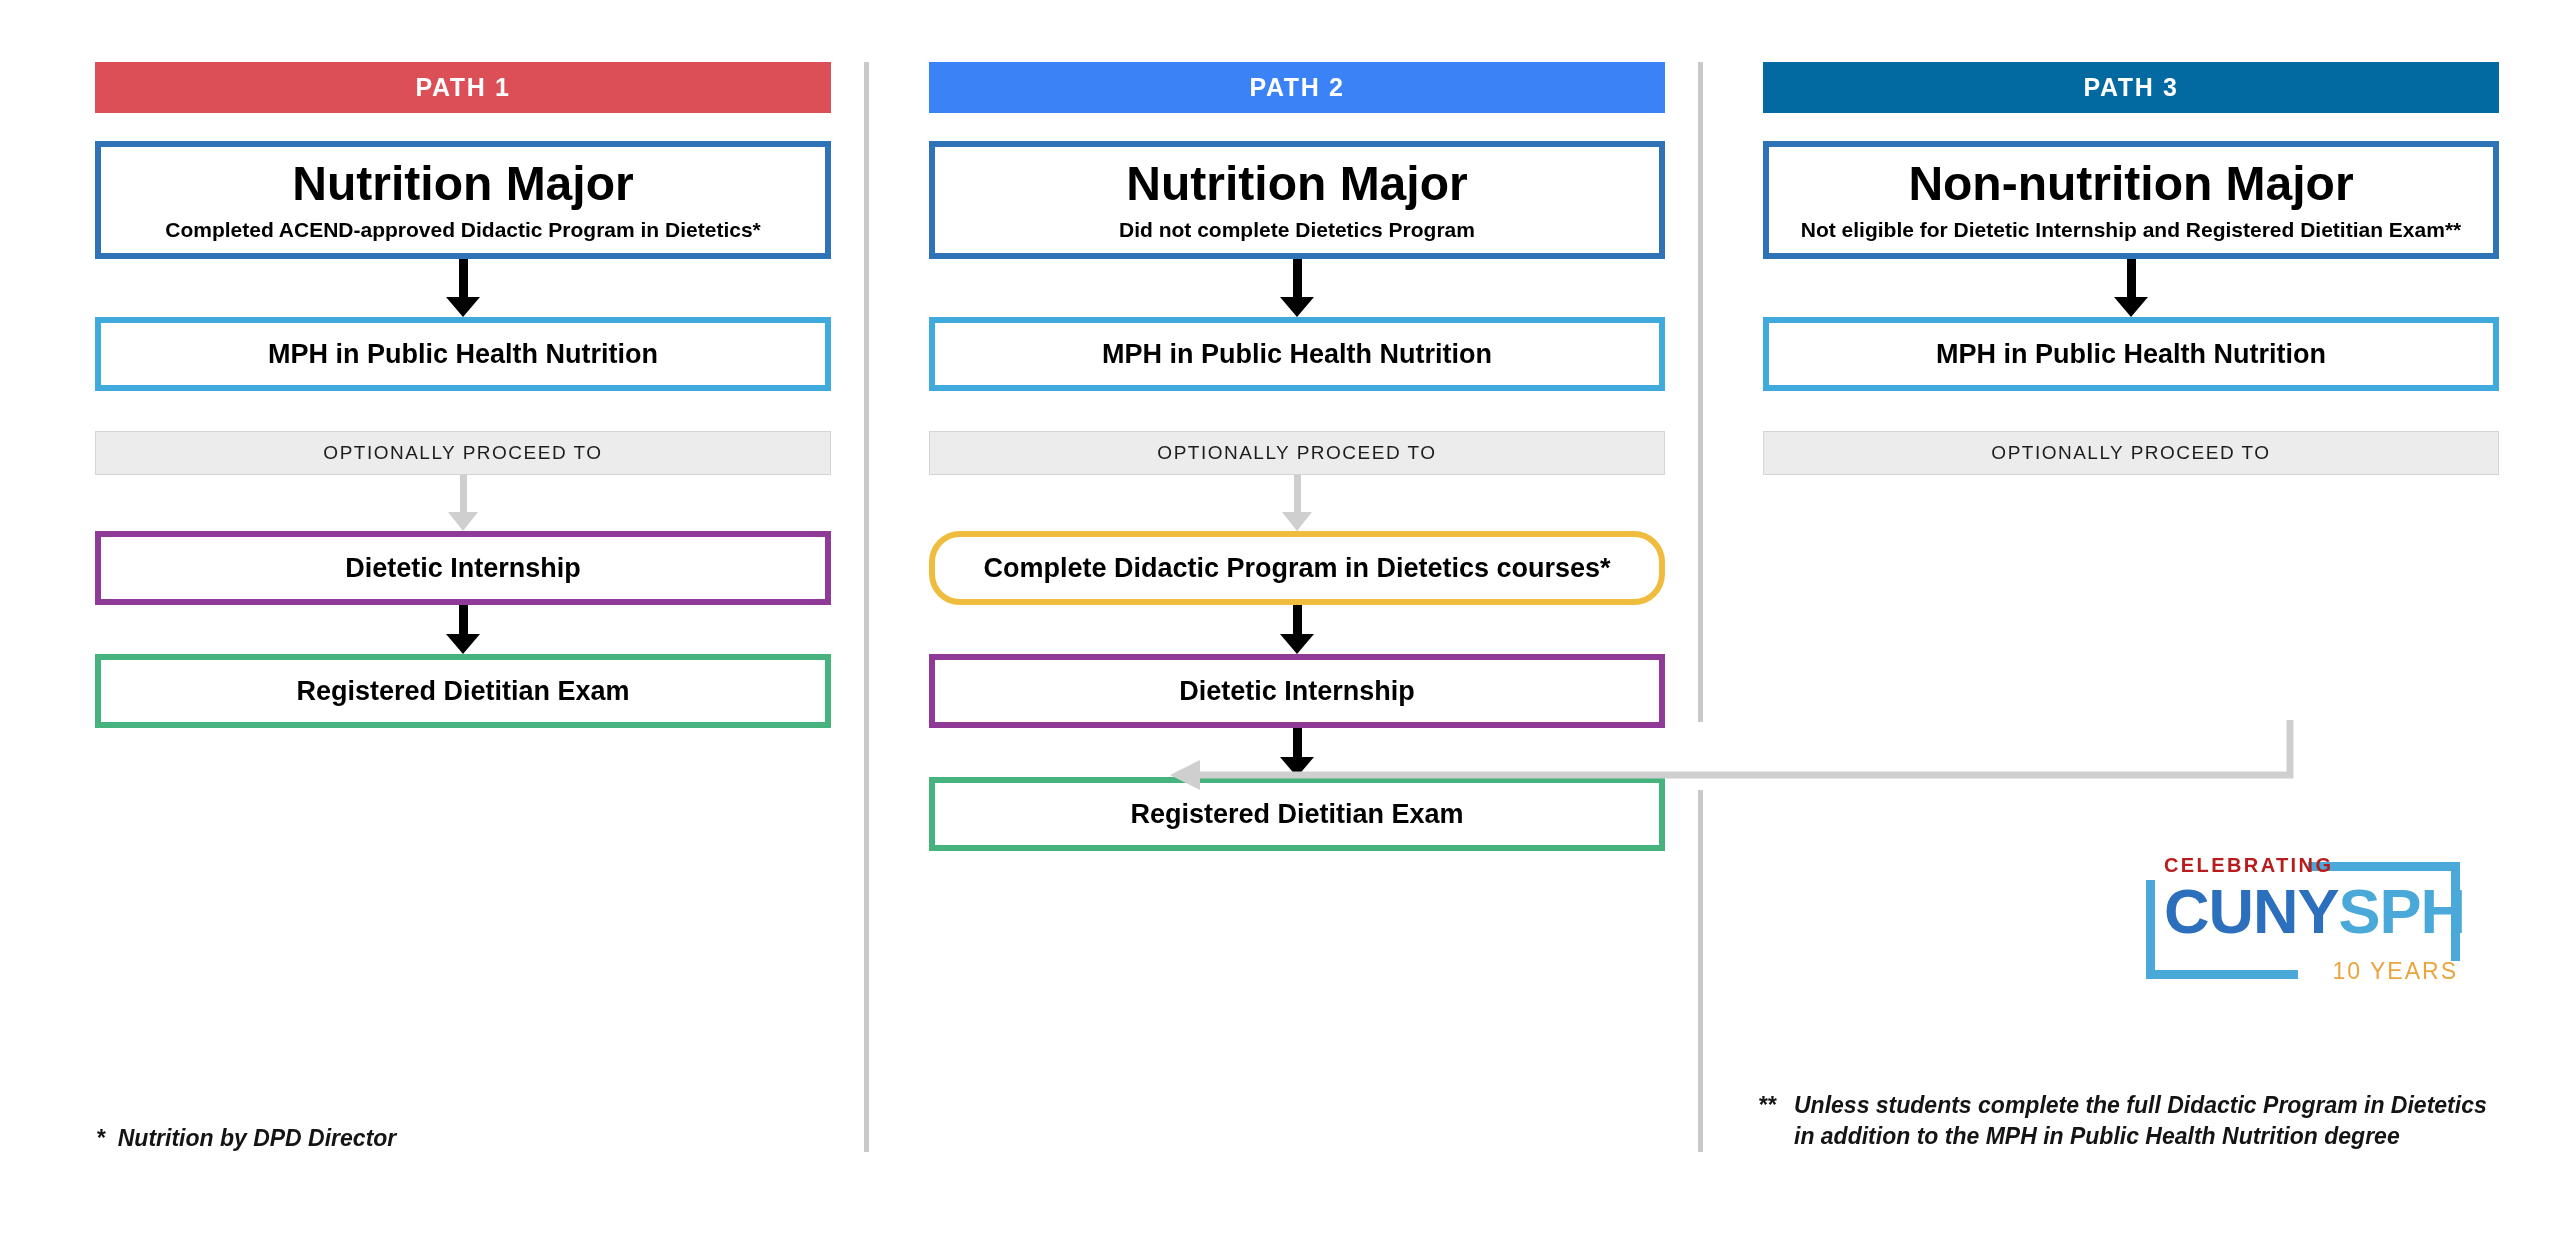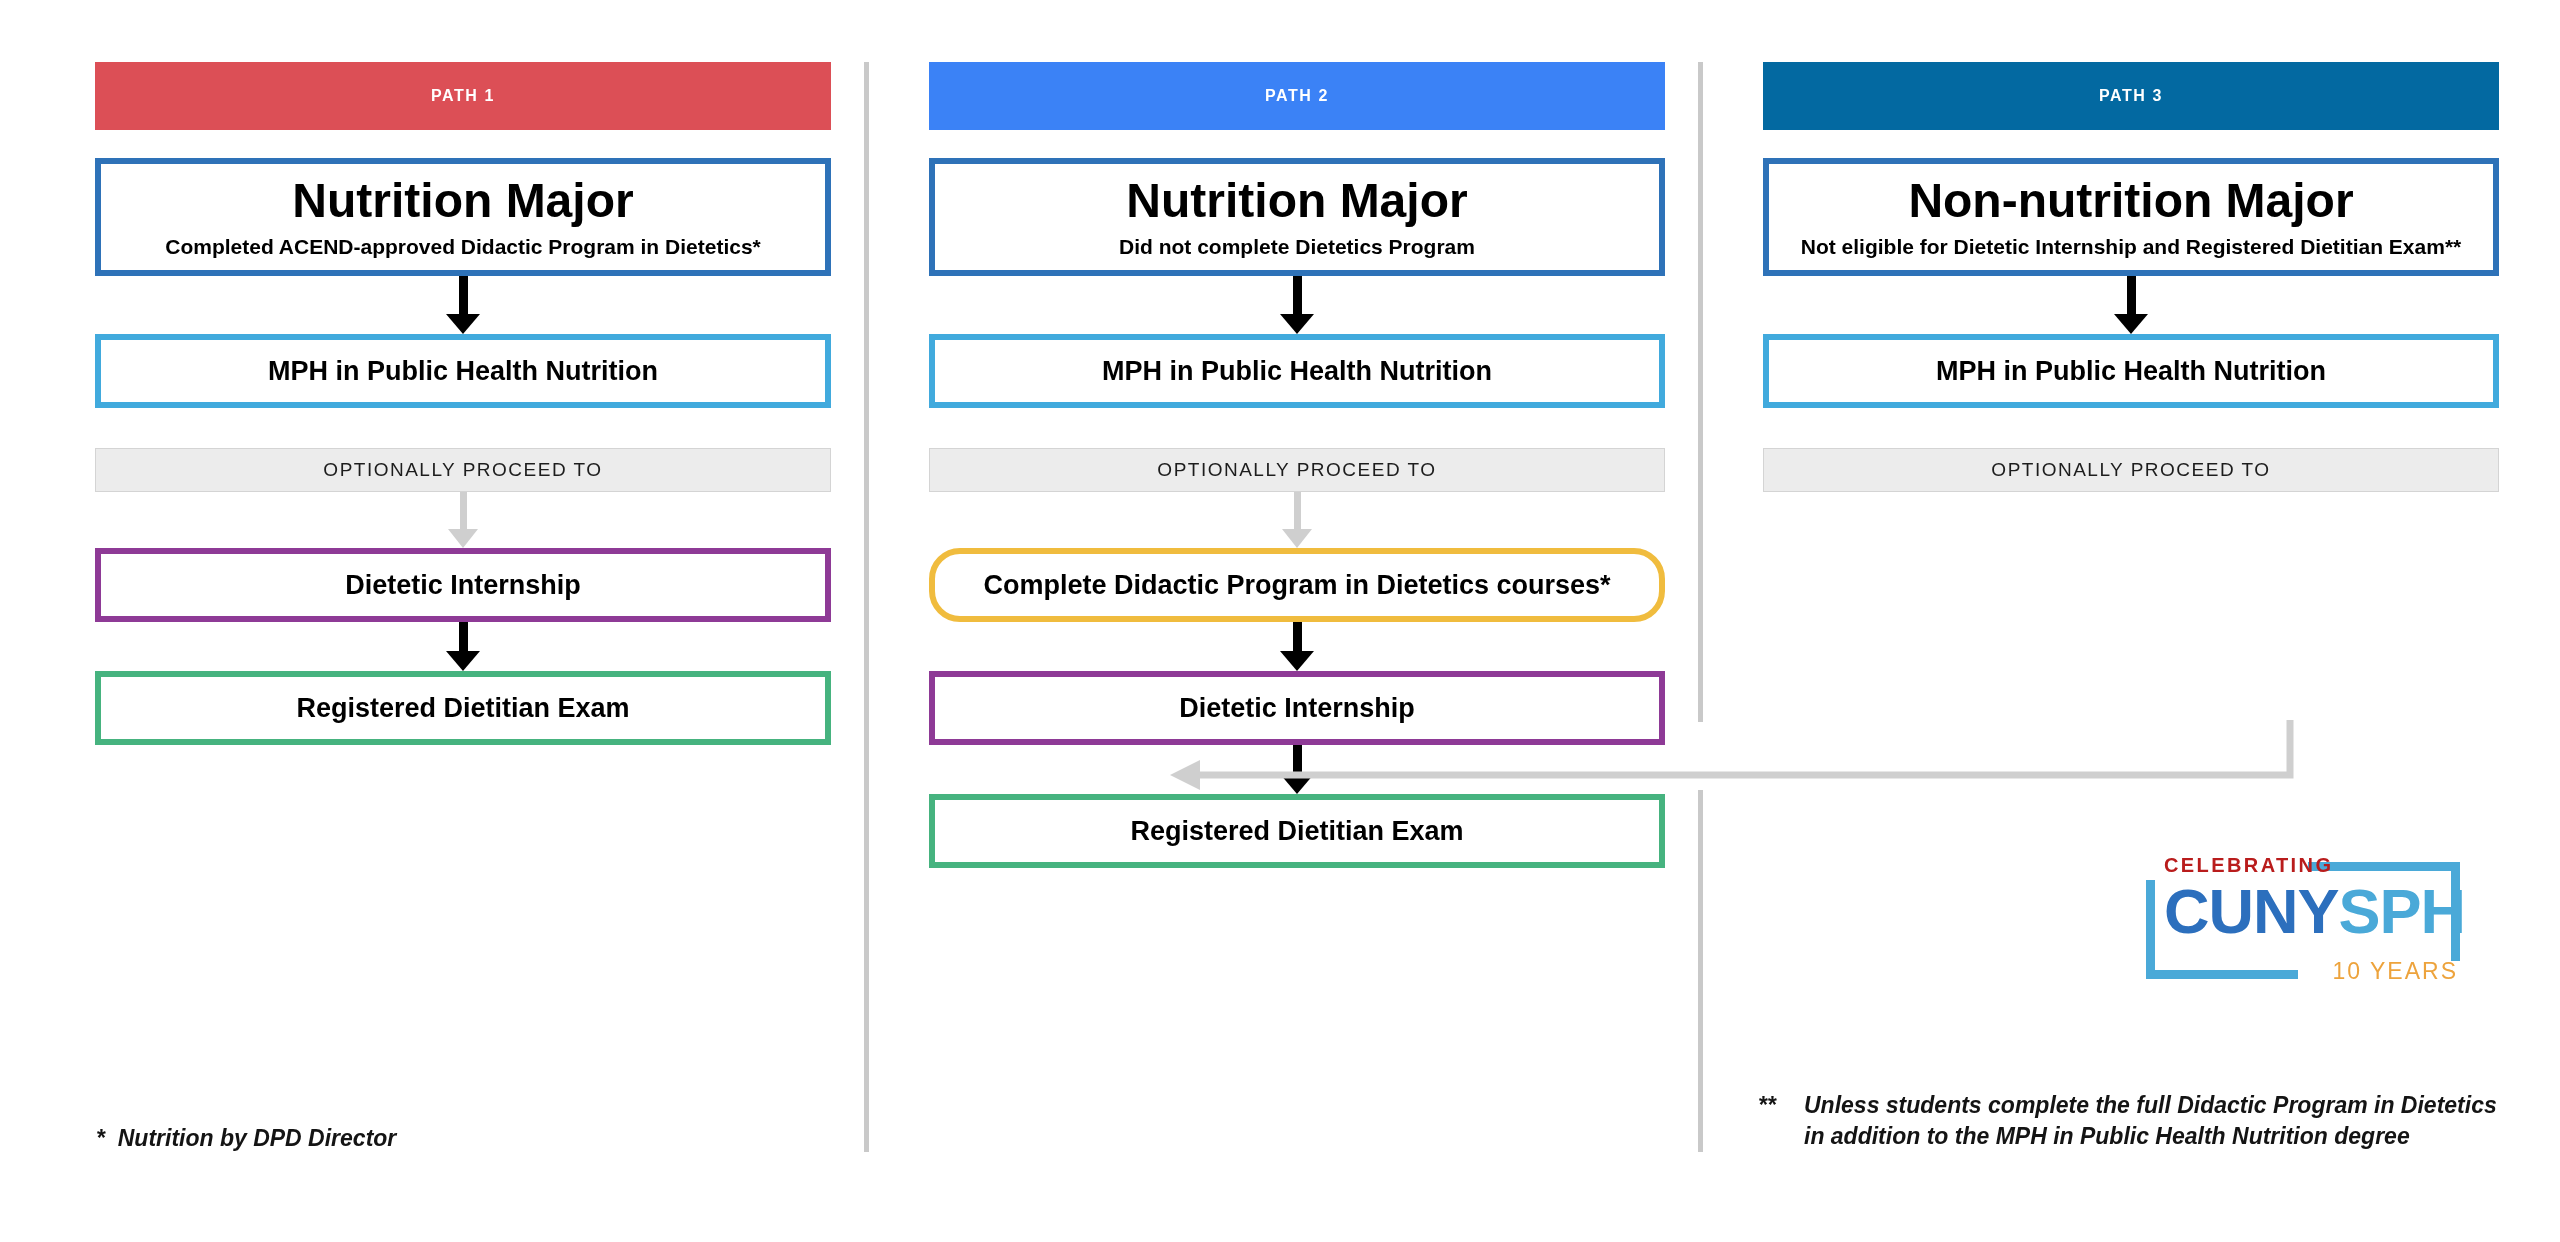--- a/index.html
+++ b/index.html
@@ -34,27 +34,27 @@
     position: absolute;
     top: 62px;
     width: 736px;
   }
   #column-1 { left: 95px; }
   #column-2 { left: 929px; }
   #column-3 { left: 1763px; }
 
   
   .path-header {
-    height: 68px;
+    height: 51px;
     display: flex;
     align-items: center;
     justify-content: center;
     color: #ffffff;
     font-weight: bold;
-    font-size: 16px;
+    font-size: 25px;
     letter-spacing: 1.6px;
     font-family: "Liberation Sans", sans-serif;
   }
   .path-header.red    { background: #dc4f56; }
   .path-header.orange { background: #3b82f6; }
   .path-header.teal   { background: #0369a1; }
 
   
   .node {
     background: #ffffff;
@@ -176,21 +176,21 @@
     top: 1090px;
     font-size: 23px;
     line-height: 1.35;
   }
   #footnote-double .marker {
     position: absolute;
     left: 0;
     top: 0;
   }
   #footnote-double .lines {
-    margin-left: 46px;
+    margin-left: 36px;
   }
 
   
   #logo {
     position: absolute;
     left: 2140px;
     top: 848px;
     width: 330px;
     height: 140px;
   }

